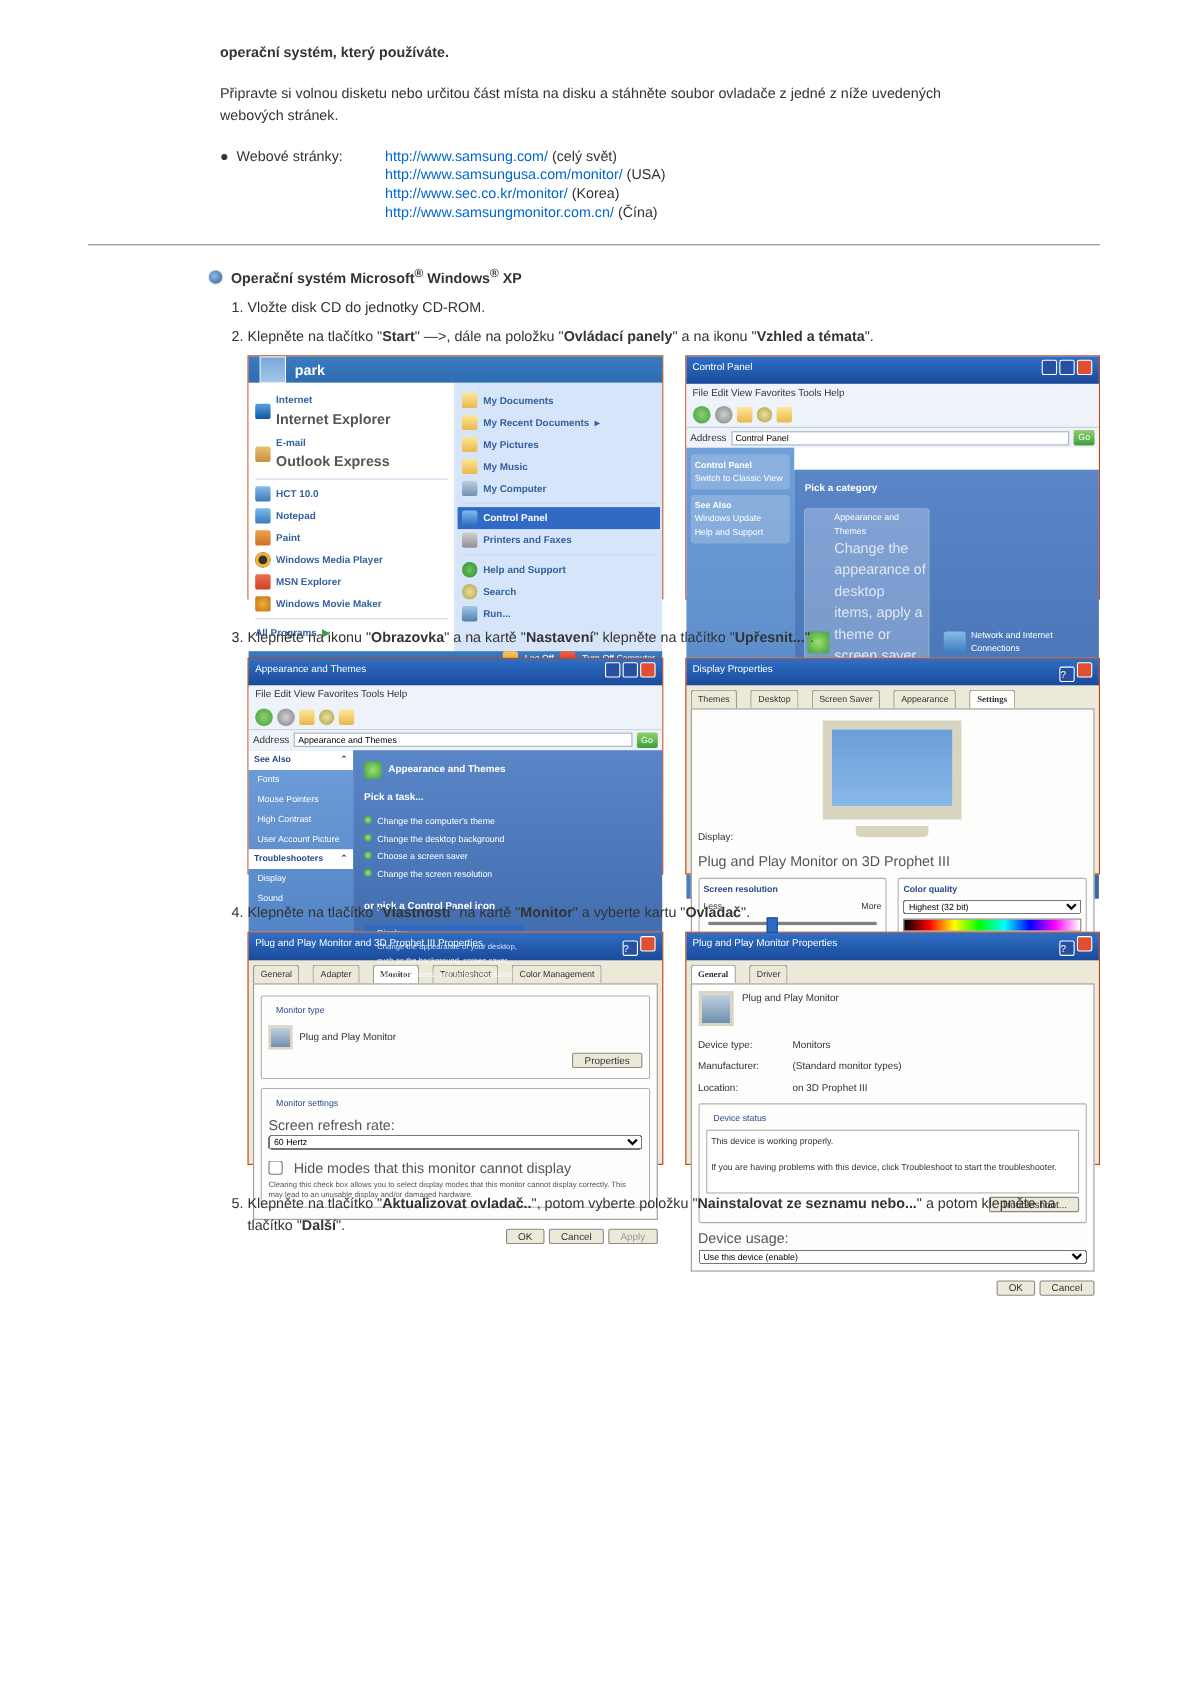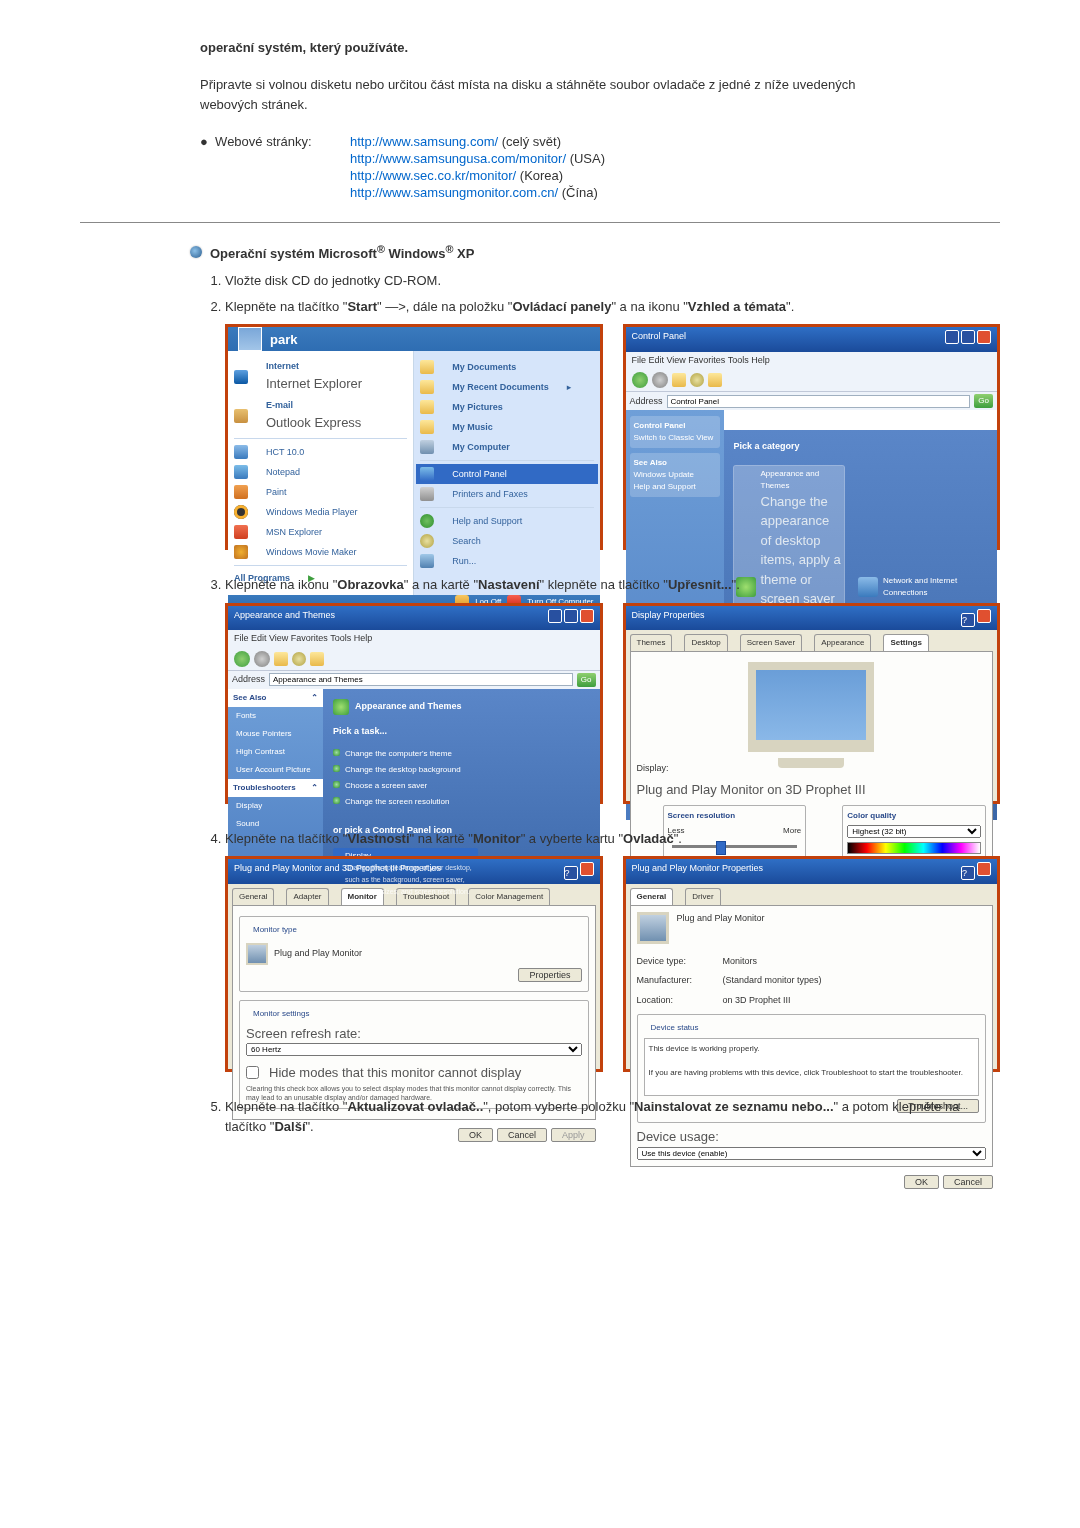--- a/index.html
+++ b/index.html
@@ -70,21 +70,21 @@
   ol li {
     margin: 6px 0;
     line-height: 1.5;
   }
   .illus-row {
     display: flex;
     gap: 20px;
     margin: 8px 0 25px 0;
   }
   .illus {
-    border: 3px solid #c2410c;
+    border: 1px solid #c2410c;
     flex: 1;
   }
   
   .startmenu {
     height: 220px;
     display: flex;
     flex-direction: column;
   }
   .sm-top {
     background: linear-gradient(#3a7abd, #2e6db2);
@@ -114,23 +114,24 @@
   }
   .sm-right {
     width: 50%;
     background: #d6e5fa;
     font-size: 9px;
     padding: 6px;
   }
   .sm-item {
     display: flex;
     align-items: center;
-    gap: 18px;
+    gap: 5px;
     padding: 3px 0;
     color: #33629c;
+    font-weight: bold;
   }
   .sm-item.sel {
     background: #316ac5;
     color: #fff;
     padding: 3px 4px;
     margin: 0 -4px;
   }
   .sm-icon {
     width: 14px; height: 14px;
     display: inline-block;
@@ -244,27 +245,27 @@
   
   .dispprop {
     height: 195px;
     display:flex;flex-direction:column;
     background:#ece9d8;
     font-size:9px;
   }
   .dlg-title{background:linear-gradient(#2f6fc5,#1a4a9a);color:#fff;padding:3px 6px;display:flex;justify-content:space-between;}
   .dlg-tabs{display:flex;padding:4px 4px 0 4px;gap:12px;}
   .dlg-tab{background:#ece9d8;border:1px solid #999;border-bottom:none;border-radius:3px 3px 0 0;padding:2px 6px;font-size:8px;color:#333;}
-  .dlg-tab.active{background:#fff;font-weight:bold;}
+  .dlg-tab.active{background:#fff;font-weight:bold;font-family:Liberation Serif, serif;}
   .dlg-body{flex:1;background:#fdfdfb;margin:0 4px 4px 4px;border:1px solid #999;padding:6px;}
   .dp-monitor{width:110px;height:70px;margin:4px auto 10px;border:8px solid #d8d4c0;border-bottom-width:12px;background:linear-gradient(#6a9ed8,#8ab8e8);position:relative;}
   .dp-monitor::after{content:"";position:absolute;left:20%;bottom:-28px;width:60%;height:10px;background:#d8d4c0;border-radius:0 0 4px 4px;}
   .dp-row{margin:4px 0;}
   .dp-flex{display:flex;gap:10px;margin-top:6px;}
-  .dp-flex > div{flex:1;border:1px solid #b0b0b0;padding:4px;border-radius:2px;margin-left:26px;}
+  .dp-flex > div{flex:1;border:1px solid #b0b0b0;padding:4px;border-radius:2px;}
   .dp-leg{color:#2a4a8a;font-weight:bold;font-size:8px;margin-bottom:3px;}
   .slider-track{height:3px;background:#808080;margin:8px 4px;position:relative;}
   .slider-thumb{position:absolute;top:-4px;left:35%;width:8px;height:12px;background:#316ac5;border:1px solid #1a4a9a;}
   .colorbar{height:10px;background:linear-gradient(90deg,#000,#f00,#ff0,#0f0,#0ff,#00f,#f0f,#fff);margin-top:3px;border:1px solid #888;}
   select.mini{font-size:8px;width:100%;}
   .dlg-btns{display:flex;justify-content:flex-end;gap:4px;padding:4px;}
   button.mini{font-size:9px;padding:1px 10px;background:#ece9d8;border:1px solid #888;border-radius:2px;color:#333;}
   button.mini[disabled]{color:#999;}
   
   .propdlg{height:210px;display:flex;flex-direction:column;background:#ece9d8;font-size:9px;}

